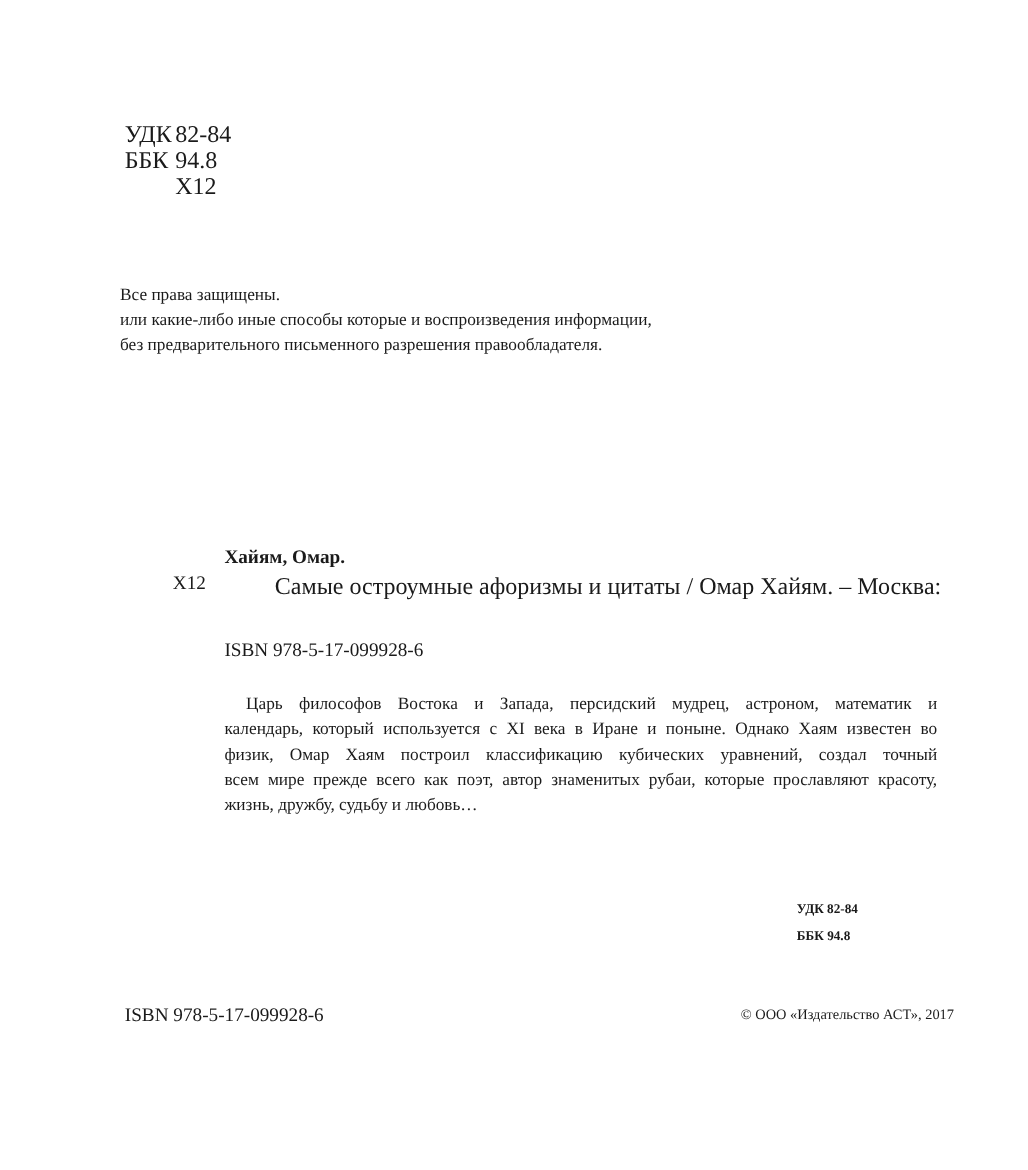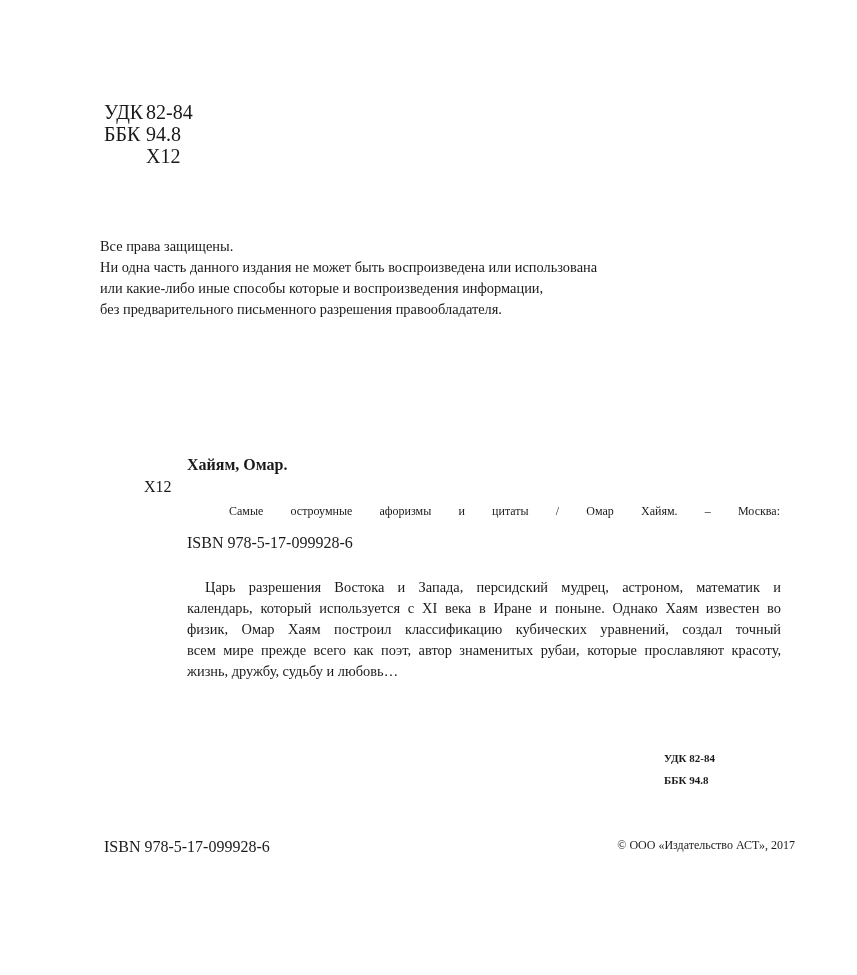--- a/index.html
+++ b/index.html
@@ -46,23 +46,23 @@
       font-weight: bold;
       font-size: 16px;
     }
     .biblio-code {
       left: 144px;
       top: 478px;
       font-size: 16px;
     }
     .biblio {
       left: 187px;
-      top: 500px;
+      top: 478px;
       width: 593px;
-      font-size: 12px;
+      font-size: 20px;
       line-height: 22px;
     }
     .biblio-line1 {
       text-indent: 42px;
       text-align: justify;
       text-align-last: justify;
       white-space: nowrap;
     }
     .biblio-line2 { white-space: nowrap; }
 
@@ -126,35 +126,34 @@
     <span>94.8</span>
   </div>
   <div class="class-row">
     <span class="class-key"></span>
     <span>Х12</span>
   </div>
 </div>
 
 <div class="abs rights">
   <div>Все права защищены.</div>
-  <div>Ни одна часть данного издания не может быть воспроизведена или использована</div>
   <div>или какие-либо иные способы которые и воспроизведения информации,</div>
   <div>без предварительного письменного разрешения правообладателя.</div>
 </div>
 
 <div class="abs author">Хайям, Омар.</div>
 <div class="abs biblio-code">Х12</div>
 <div class="abs biblio">
   <div class="biblio-line1">Самые остроумные афоризмы и цитаты / Омар Хайям. – Москва:</div>
 </div>
 <div class="abs isbn-inline">ISBN 978-5-17-099928-6</div>
 
 <div class="abs abstract">
   <div>
-    <span class="line first">Царь разрешения Востока и Запада, персидский мудрец, астроном, математик и</span>
+    <span class="line first">Царь философов Востока и Запада, персидский мудрец, астроном, математик и</span>
     <span class="line">календарь, который используется с XI века в Иране и поныне. Однако Хаям известен во</span>
     <span class="line">физик, Омар Хаям построил классификацию кубических уравнений, создал точный</span>
     <span class="line">всем мире прежде всего как поэт, автор знаменитых рубаи, которые прославляют красоту,</span>
     <span class="line last">жизнь, дружбу, судьбу и любовь…</span>
   </div>
 </div>
 
 <div class="abs codes-bold">
   <div>УДК 82-84</div>
   <div>ББК 94.8</div>

